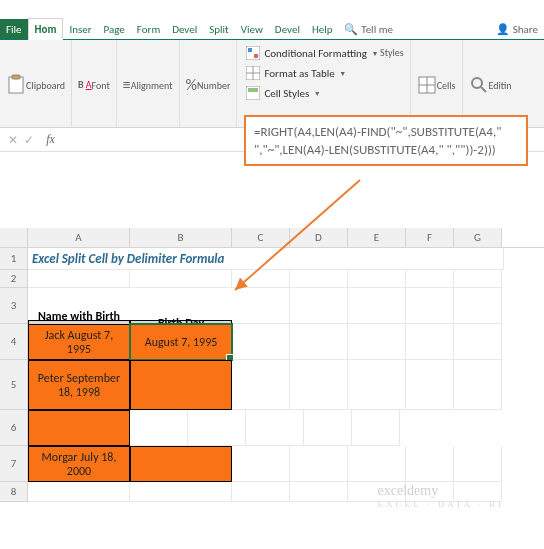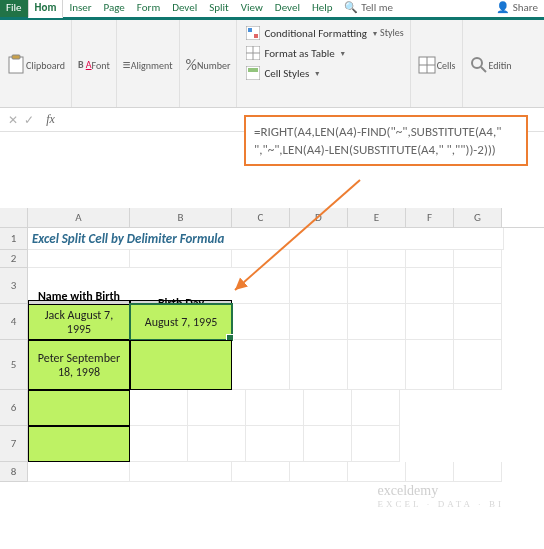--- a/index.html
+++ b/index.html
@@ -10,22 +10,22 @@
     background: #fff;
     color: #222;
     width: 544px;
     height: 549px;
     overflow: hidden;
     position: relative;
   }
   .tabs {
     display: flex;
     background: #fff;
-    border-bottom: 3px solid #0f766e;
-    height: 20px;
+    border-bottom: 1px solid #0f766e;
+    height: 40px;
     align-items: flex-end;
   }
   .tab {
     padding: 4px 6px 3px 6px;
     font-size: 11px;
     color: #217346;
     cursor: pointer;
     white-space: nowrap;
   }
   .tab.active {
@@ -104,21 +104,21 @@
   .row1 { height:22px;}
   .row2 { height:18px;}
   .row3 { height:36px;}
   .row4 { height:36px;}
   .row5 { height:50px;}
   .row6 { height:36px;}
   .row7 { height:36px;}
   .row8 { height:20px;}
   .title-cell { font-weight:700; font-style:italic; color:#2e6b8e; font-size:13px; justify-content:flex-start; padding-left:4px;}
   .hdr-cell { background:#d9d9d9; font-weight:700; color:#000; border:1px solid #000;margin-top:32px;}
-  .data-cell { border:1px solid #000; background:#bef264;}
+  .data-cell { border:1px solid #000; background:#f97316;}
   .selected { outline:2px solid #217346; outline-offset:-1px; position:relative;}
   .selected::after { content:""; position:absolute; right:-3px; bottom:-3px; width:6px; height:6px; background:#217346; border:1px solid #fff;}
   .arrow-svg { position:absolute; left:220px; top:175px; z-index:4; pointer-events:none;}
   .watermark { position:absolute; right:40px; bottom:40px; color:#cfcfcf; font-family: Georgia, serif; font-size:14px;margin-left:48px;}
   .watermark .sub { font-size:9px; letter-spacing:3px; display:block; text-align:center; color:#d8d8d8;}
 </style>
 </head>
 <body>
 
 <div class="tabs">
@@ -308,20 +308,21 @@
     <div class="rowh">6</div>
     <div class="cell colB data-cell"></div>
     <div class="cell colC"></div>
     <div class="cell colD"></div>
     <div class="cell colE"></div>
     <div class="cell colF"></div>
     <div class="cell colG"></div>
   </div>
   <div class="row row7">
     <div class="rowh">7</div>
+    <div class="cell colA data-cell">Morgar July 18, 2000</div>
     <div class="cell colB data-cell"></div>
     <div class="cell colC"></div>
     <div class="cell colD"></div>
     <div class="cell colE"></div>
     <div class="cell colF"></div>
     <div class="cell colG"></div>
   </div>
   <div class="row row8">
     <div class="rowh">8</div>
     <div class="cell colA"></div>

